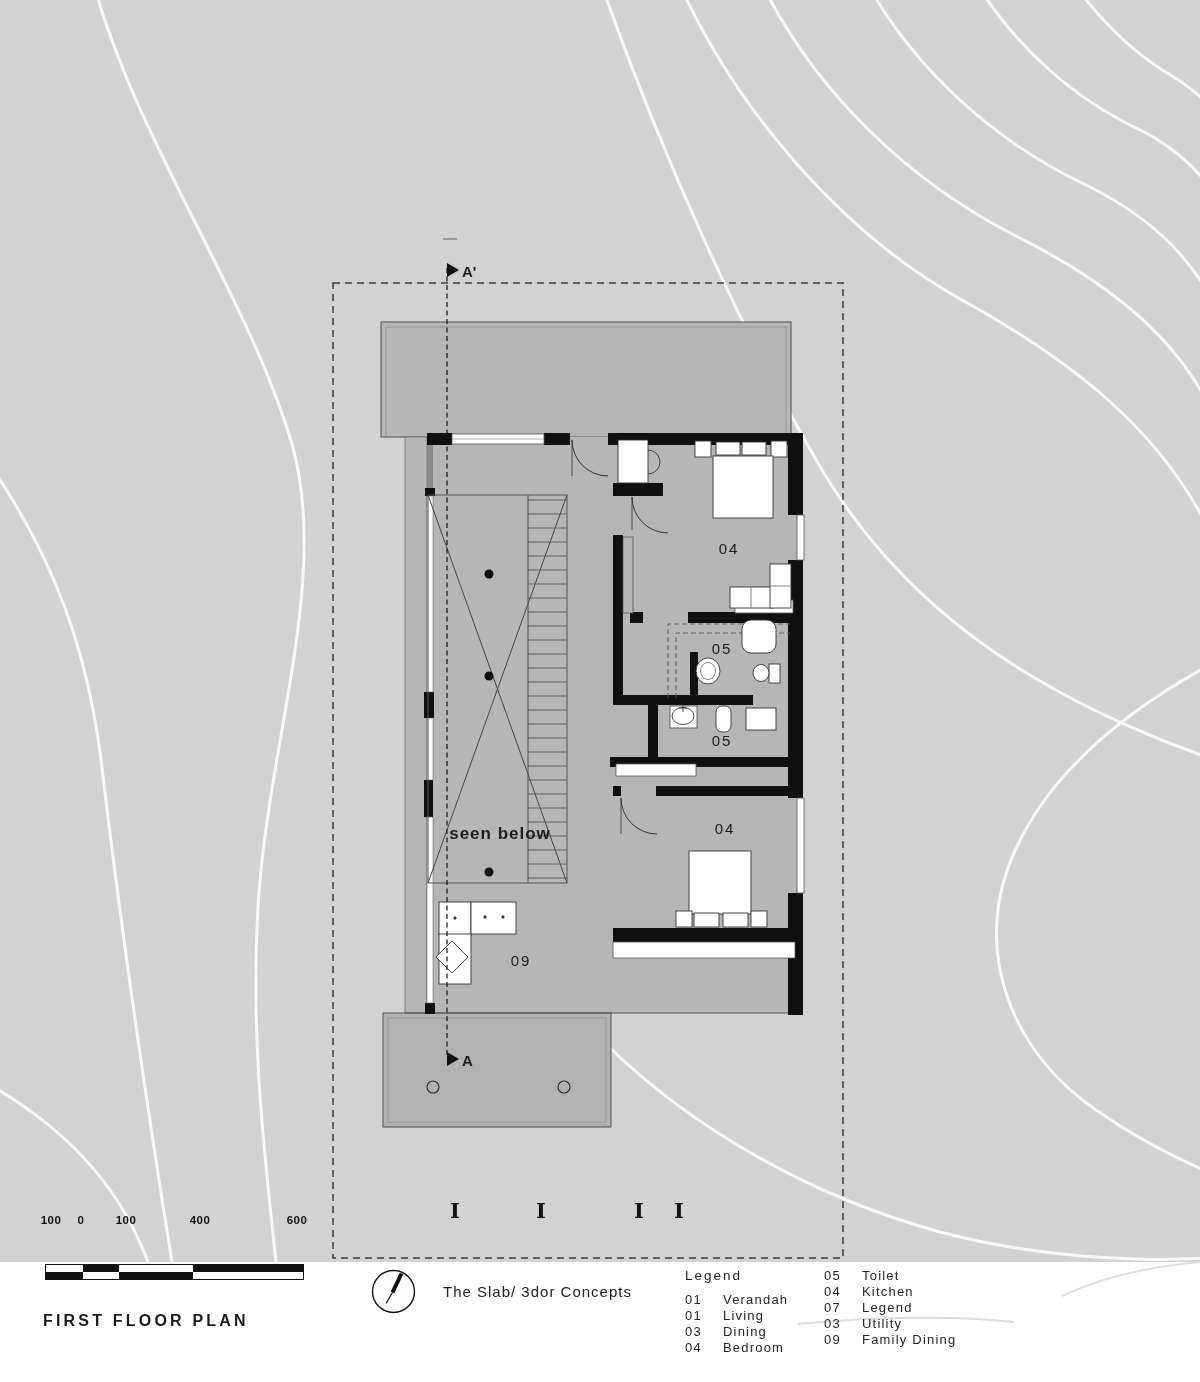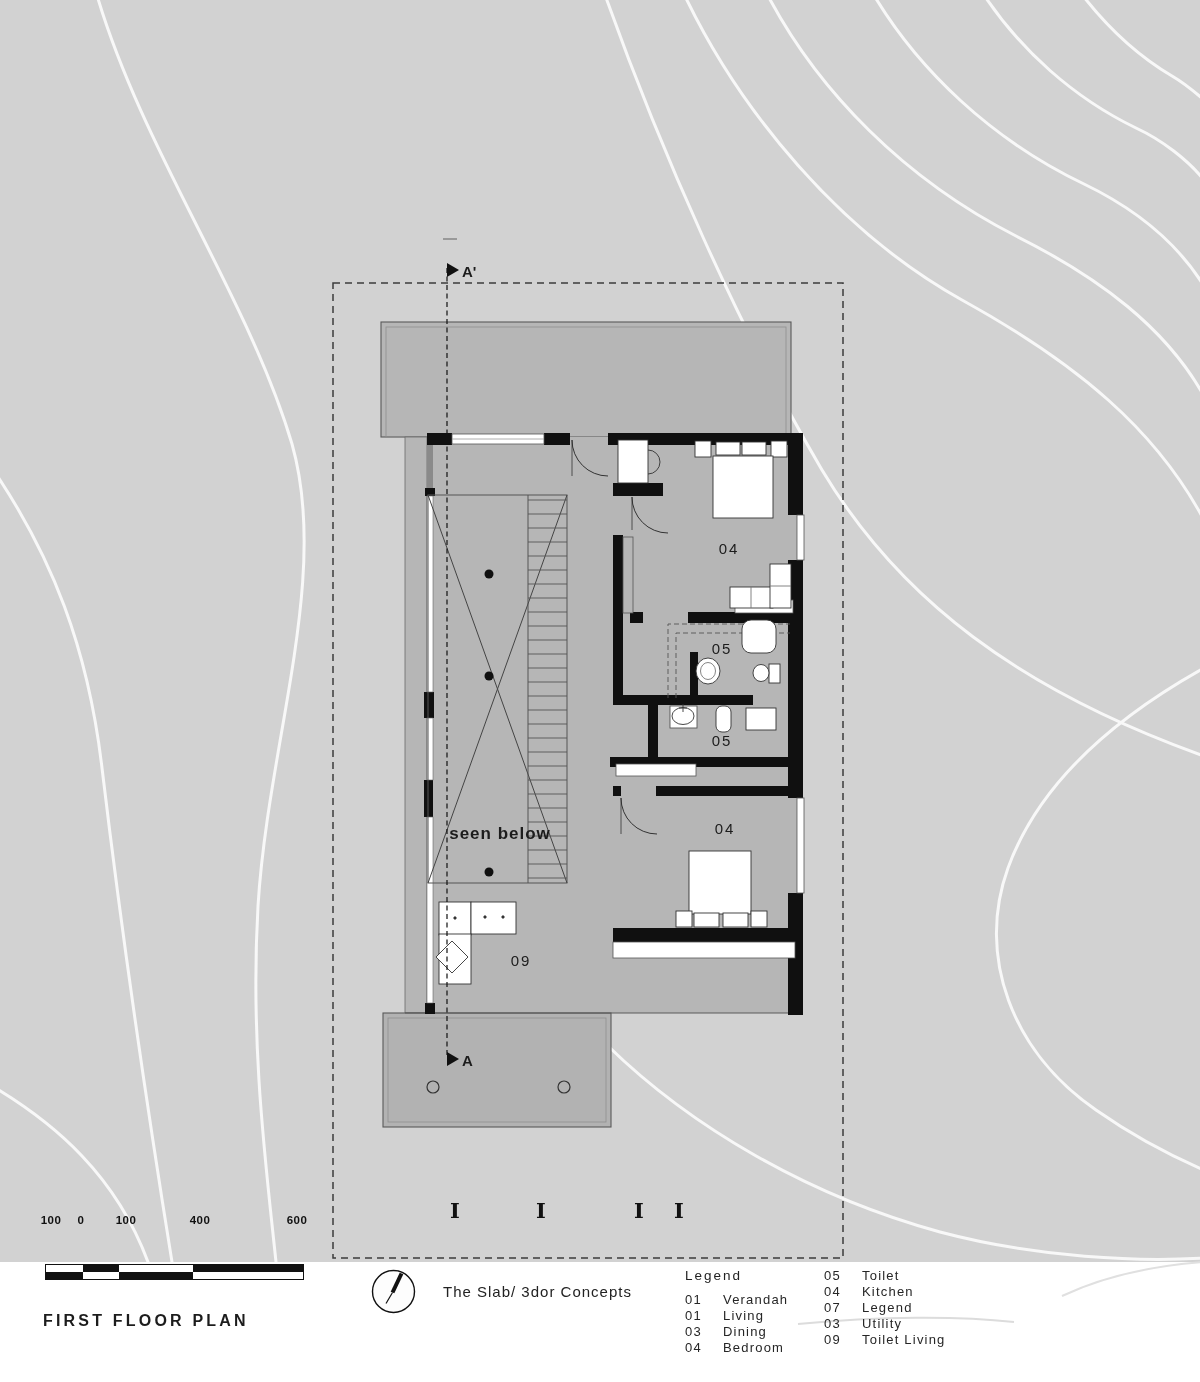--- a/index.html
+++ b/index.html
@@ -259,16 +259,16 @@
     <div class="row"><span class="code">01</span><span>Living</span></div>
     <div class="row"><span class="code">03</span><span>Dining</span></div>
     <div class="row"><span class="code">04</span><span>Bedroom</span></div>
   </div>
 
   <div class="abs legend-col lc2">
     <div class="row"><span class="code">05</span><span>Toilet</span></div>
     <div class="row"><span class="code">04</span><span>Kitchen</span></div>
     <div class="row"><span class="code">07</span><span>Legend</span></div>
     <div class="row"><span class="code">03</span><span>Utility</span></div>
-    <div class="row"><span class="code">09</span><span>Toilet Living</span></div>
+    <div class="row"><span class="code">09</span><span>Family Dining</span></div>
   </div>
 
 </div>
 
 </body></html>

